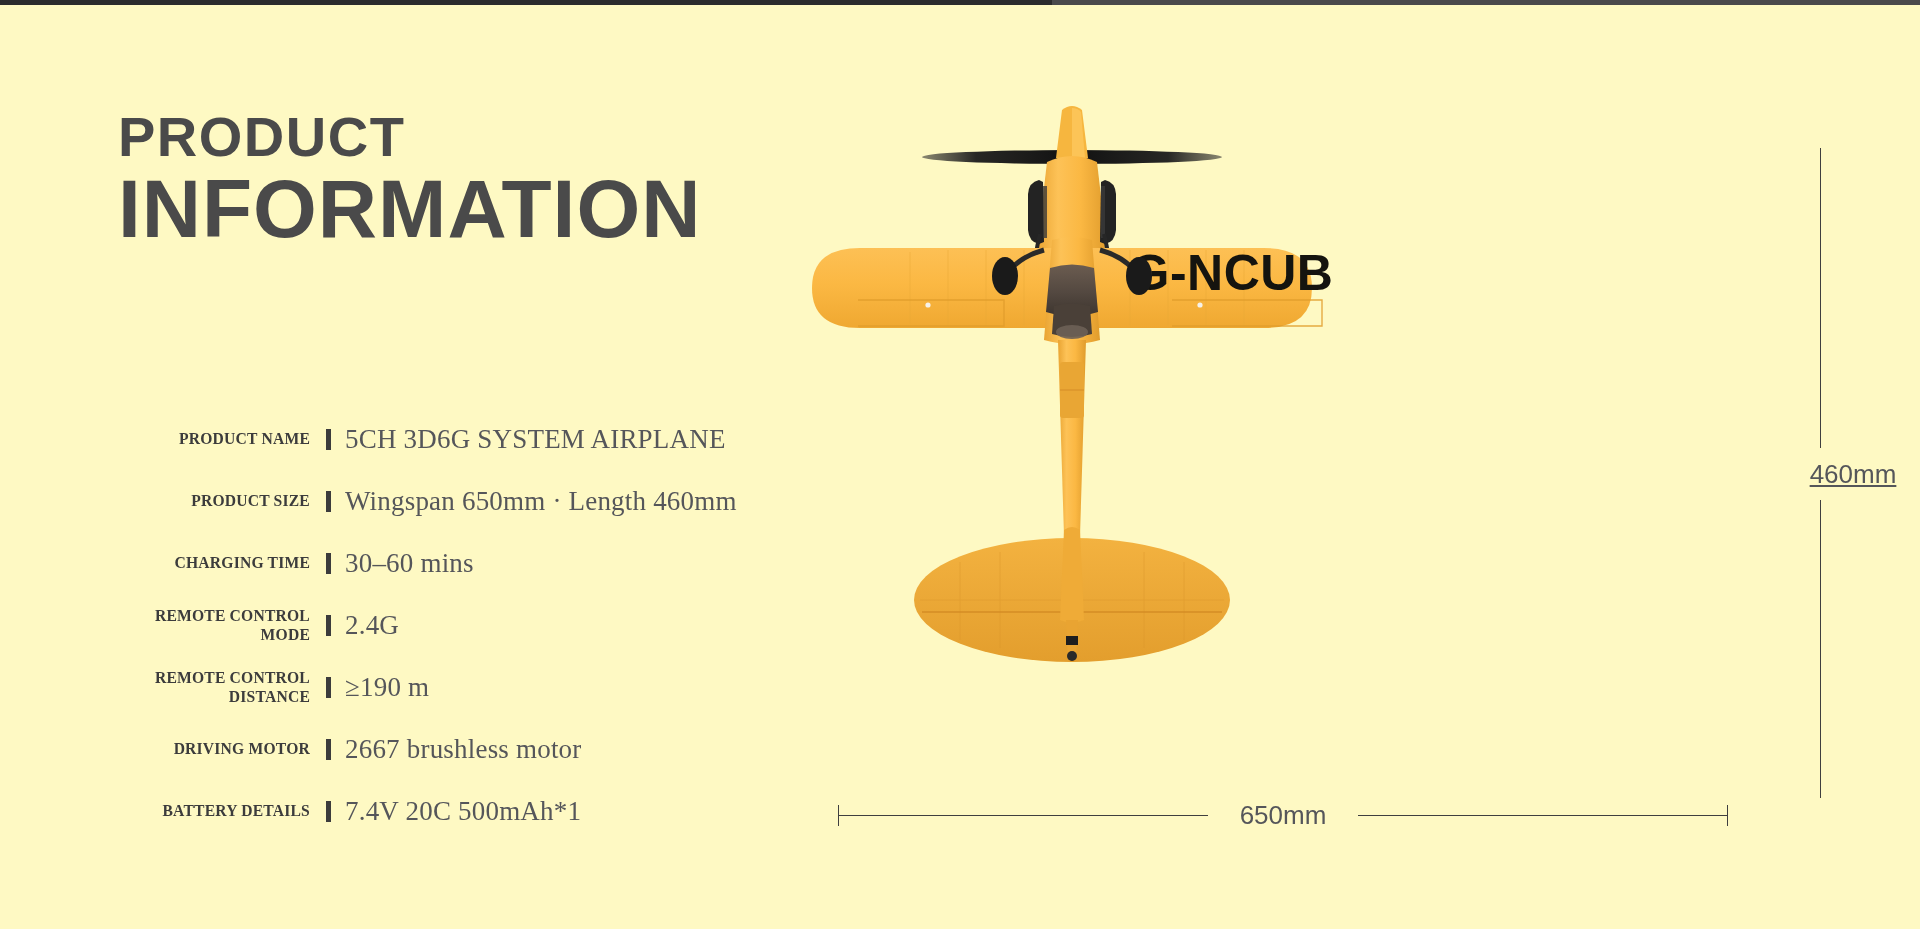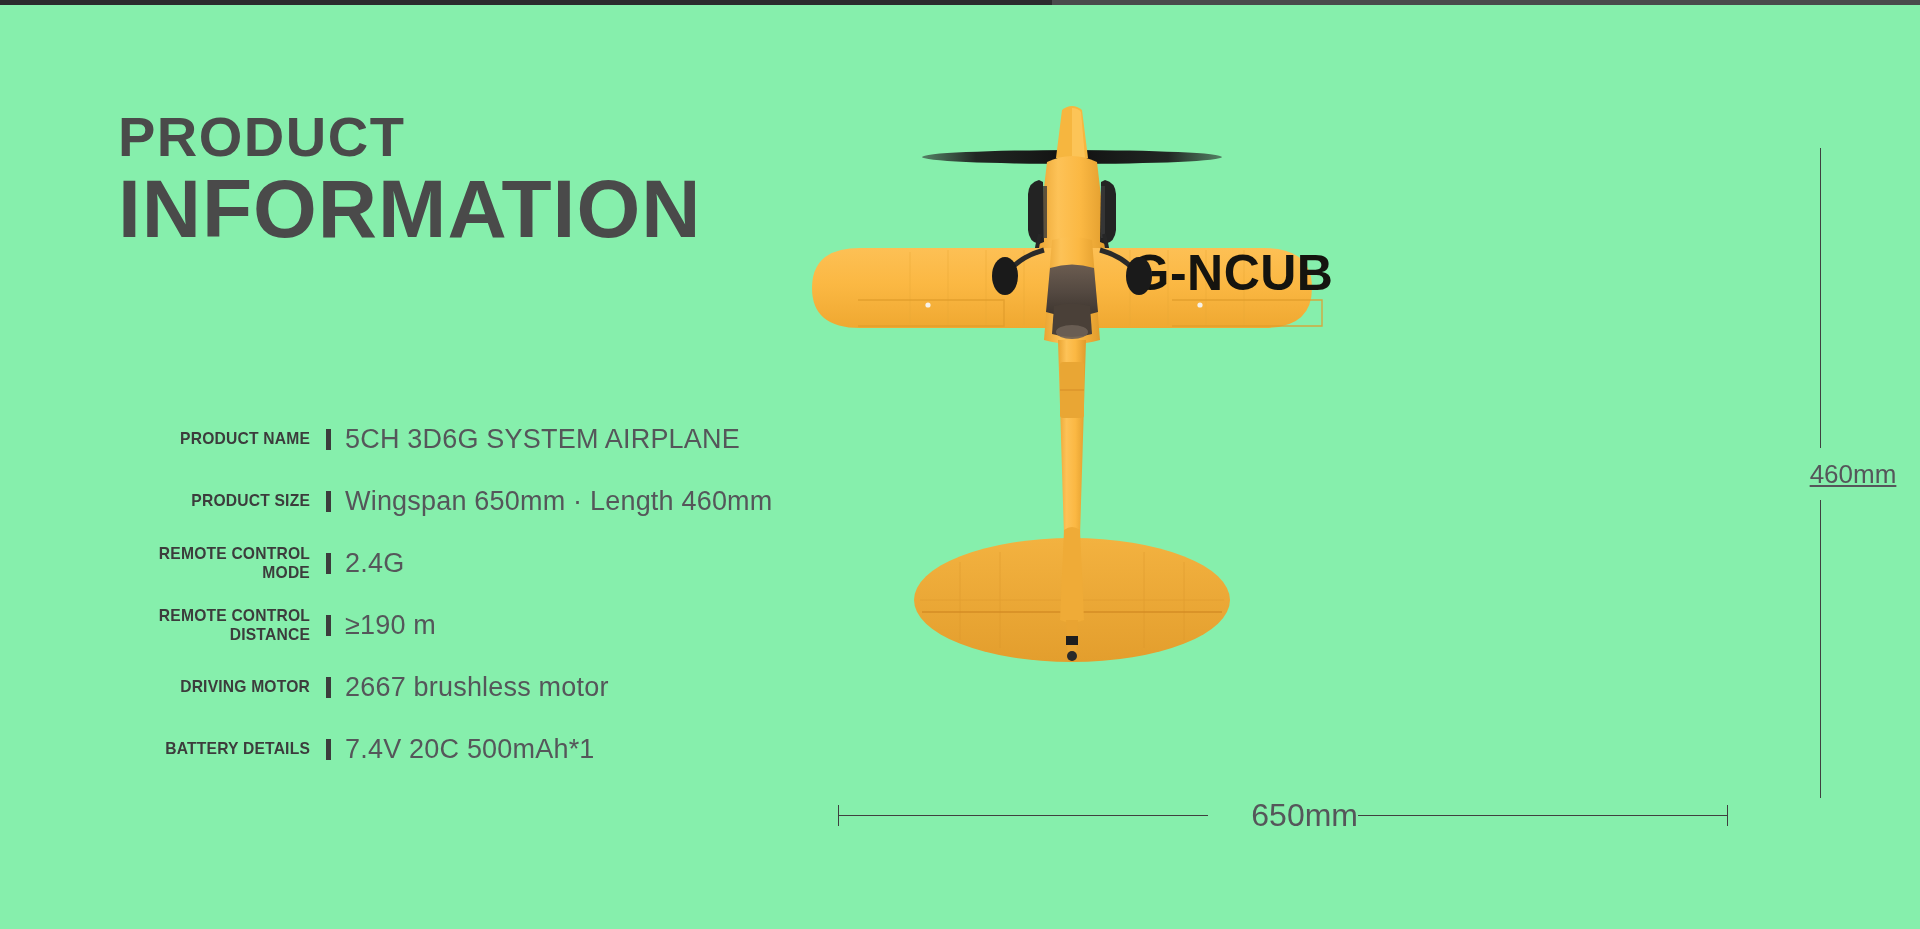--- a/index.html
+++ b/index.html
@@ -9,21 +9,21 @@
   }
   body {
     font-family: "Liberation Sans", sans-serif;
     -webkit-font-smoothing: antialiased;
   }
 
   #page {
     position: relative;
     width: 1920px;
     height: 929px;
-    background: #86efac;
+    background: #fef9c3;
     overflow: hidden;
   }
 
   
   .top-strip {
     position: absolute;
     top: 0;
     height: 5px;
   }
   .top-strip-left  { left: 0;      width: 1052px; background: #2b2b2d; }
@@ -57,20 +57,21 @@
   .spec-table {
     position: absolute;
     left: 0;
     top: 408px;
     width: 760px;
   }
   .spec-row {
     display: flex;
     align-items: center;
     height: 62px;
+    font-family: Liberation Serif, serif;
   }
   .spec-label {
     width: 310px;
     flex: 0 0 310px;
     text-align: right;
     font-size: 17px;
     font-weight: 700;
     color: #3c3c3c;
     letter-spacing: 0.2px;
     line-height: 1.12;
@@ -155,22 +156,22 @@
     height: 21px;
     background: #3f3f3f;
   }
   .dim-h-cap-left  { left: 0;    }
   .dim-h-cap-right { left: 889px; }
   .dim-h-label {
     position: absolute;
     left: 370px;
     top: 0;
     width: 150px;
-    text-align: right;
-    font-size: 32px;
+    text-align: center;
+    font-size: 26px;
     font-weight: 300;
     color: #55565a;
     line-height: 50px;
     white-space: nowrap;
   }
 </style>
 </head>
 <body>
 
 <div id="page">
@@ -191,20 +192,25 @@
       <div class="spec-value">5CH 3D6G SYSTEM AIRPLANE</div>
     </div>
 
     <div class="spec-row">
       <div class="spec-label">PRODUCT SIZE</div>
       <div class="spec-bar"></div>
       <div class="spec-value">Wingspan 650mm · Length 460mm</div>
     </div>
 
 
+    <div class="spec-row">
+      <div class="spec-label">CHARGING TIME</div>
+      <div class="spec-bar"></div>
+      <div class="spec-value">30–60 mins</div>
+    </div>
 
     <div class="spec-row">
       <div class="spec-label">REMOTE CONTROL
 MODE</div>
       <div class="spec-bar"></div>
       <div class="spec-value">2.4G</div>
     </div>
 
     <div class="spec-row">
       <div class="spec-label">REMOTE CONTROL

